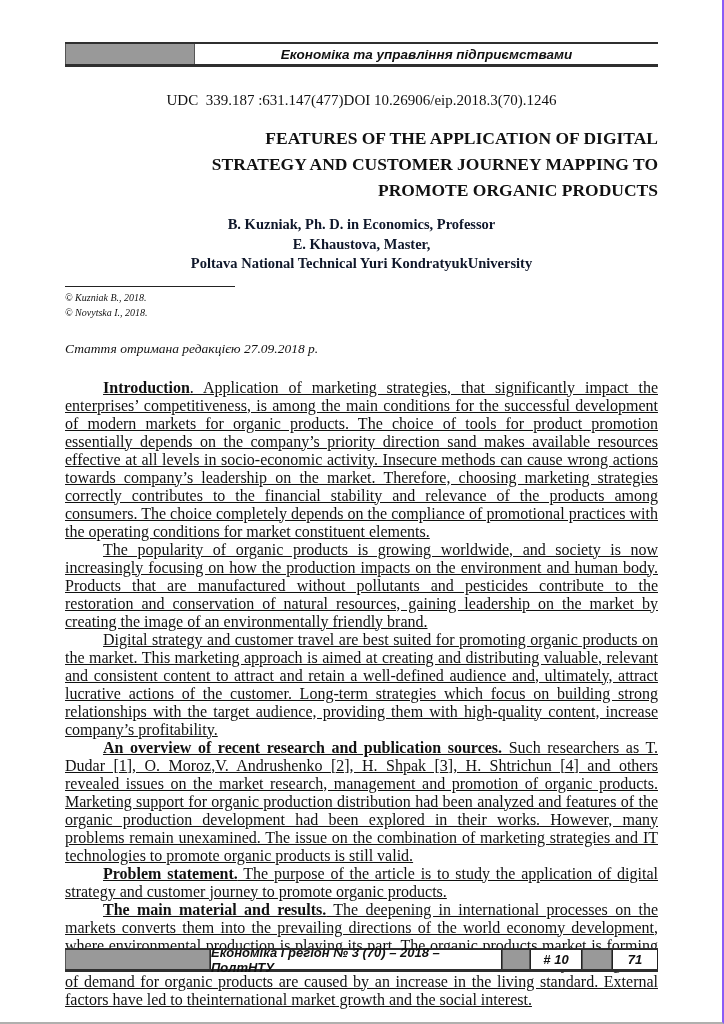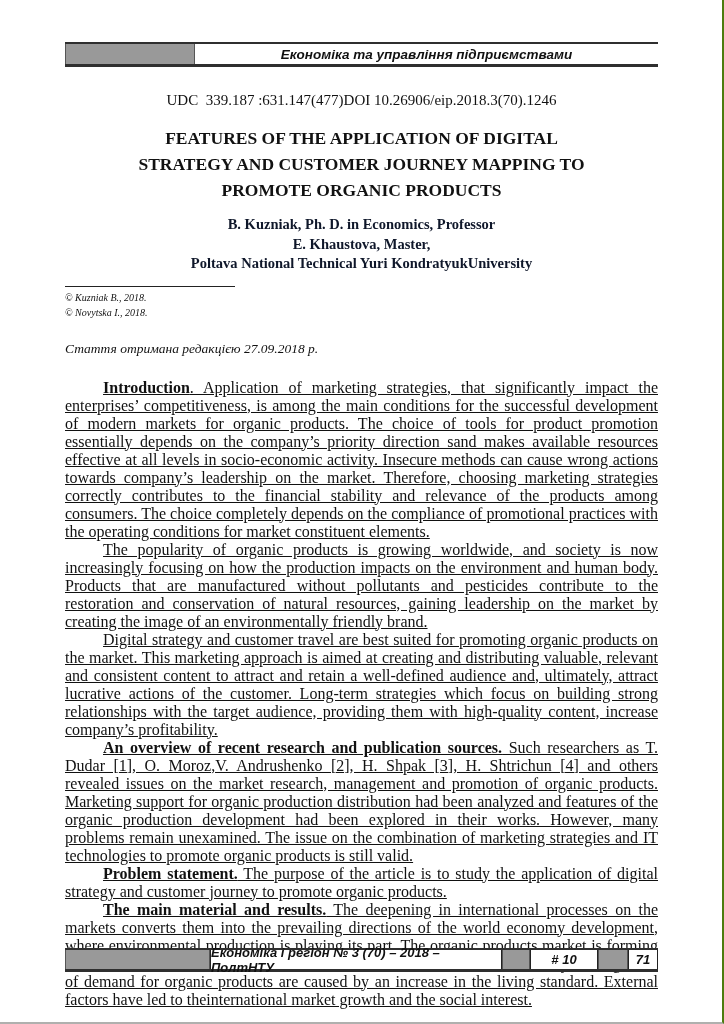--- a/index.html
+++ b/index.html
@@ -5,21 +5,21 @@
   * { margin: 0; padding: 0; box-sizing: border-box; }
   html, body { background: #e8e8e6; }
   body { font-family: "Liberation Serif", serif; }
   .page {
     position: relative;
     width: 724px;
     height: 1024px;
     background: #ffffff;
     margin: 0 auto;
     overflow: hidden;
-    border-right: 2px solid #4d7c0f;
+    border-right: 2px solid #8b5cf6;
     border-bottom: 2px solid #b0b0ae;
   }
   .content {
     position: absolute;
     left: 65px;
     right: 64px;
     top: 0;
   }
 
   
@@ -50,38 +50,38 @@
     position: absolute;
     left: 65px;
     right: 64px;
     top: 948px;
   }
   .journal-footer .rule-bar { height: 24px; }
   .journal-footer .bar-cell { font-size: 13px; border-left: 1.5px solid #222; border-right: 1.5px solid #222; }
   .fcell-gray-1 { width: 145px; background: #999999; }
   .fcell-title  { width: 292px; }
   .fcell-gray-2 { width: 28px; background: #999999; }
-  .fcell-issue  { width: 68px; }
+  .fcell-issue  { width: 52px; }
   .fcell-gray-3 { width: 30px; background: #999999; }
   .fcell-page   { flex: 1; }
 
   
   .meta-row {
     display: flex;
     justify-content: center;
     margin-top: 25px;
     font-size: 15px;
     color: #111;
     white-space: pre;
   }
 
   
   .title {
     margin-top: 16px;
-    text-align: center;
+    text-align: right;
     font-size: 17.5px;
     font-weight: bold;
     line-height: 26px;
     color: #111;
   }
   .authors {
     margin-top: 12px;
     text-align: center;
     font-size: 14.5px;
     font-weight: bold;

